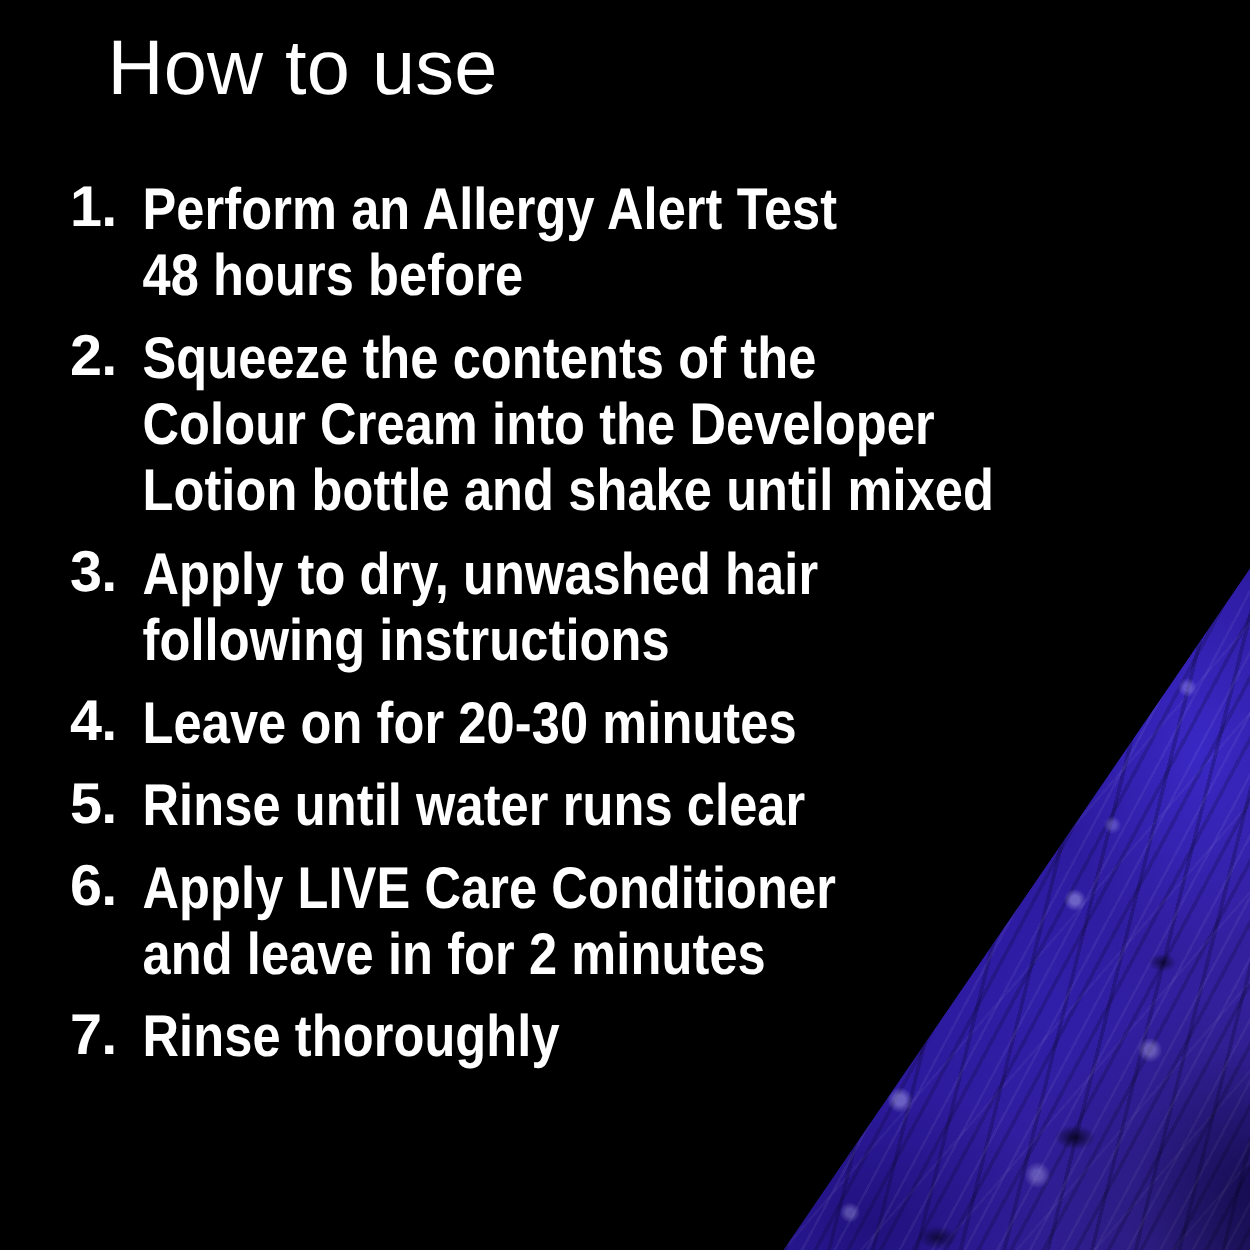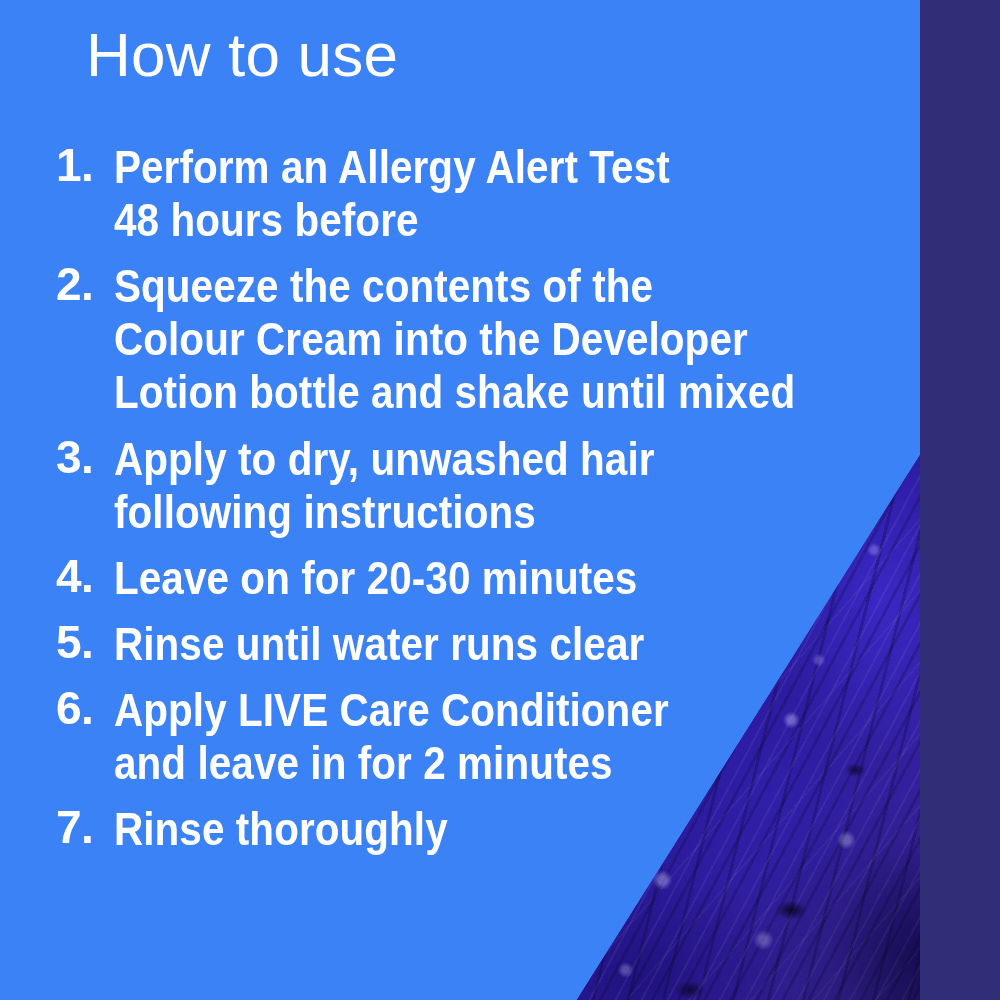--- a/index.html
+++ b/index.html
@@ -10,23 +10,23 @@
   body {
     width: 1000px;
     height: 1000px;
     background: #312d77;
     font-family: "Liberation Sans", sans-serif;
     overflow: hidden;
   }
 
   #panel {
     position: relative;
-    width: 920px;
+    width: 1000px;
     height: 1000px;
-    background: #3b82f6;
+    background: #000000;
     overflow: hidden;
   }
 
   
   #texture-wedge {
     position: absolute;
     inset: 0;
     
     clip-path: polygon(100% 45.5%, 62.7% 100%, 100% 100%);
     background-color: #2a1ba2;

